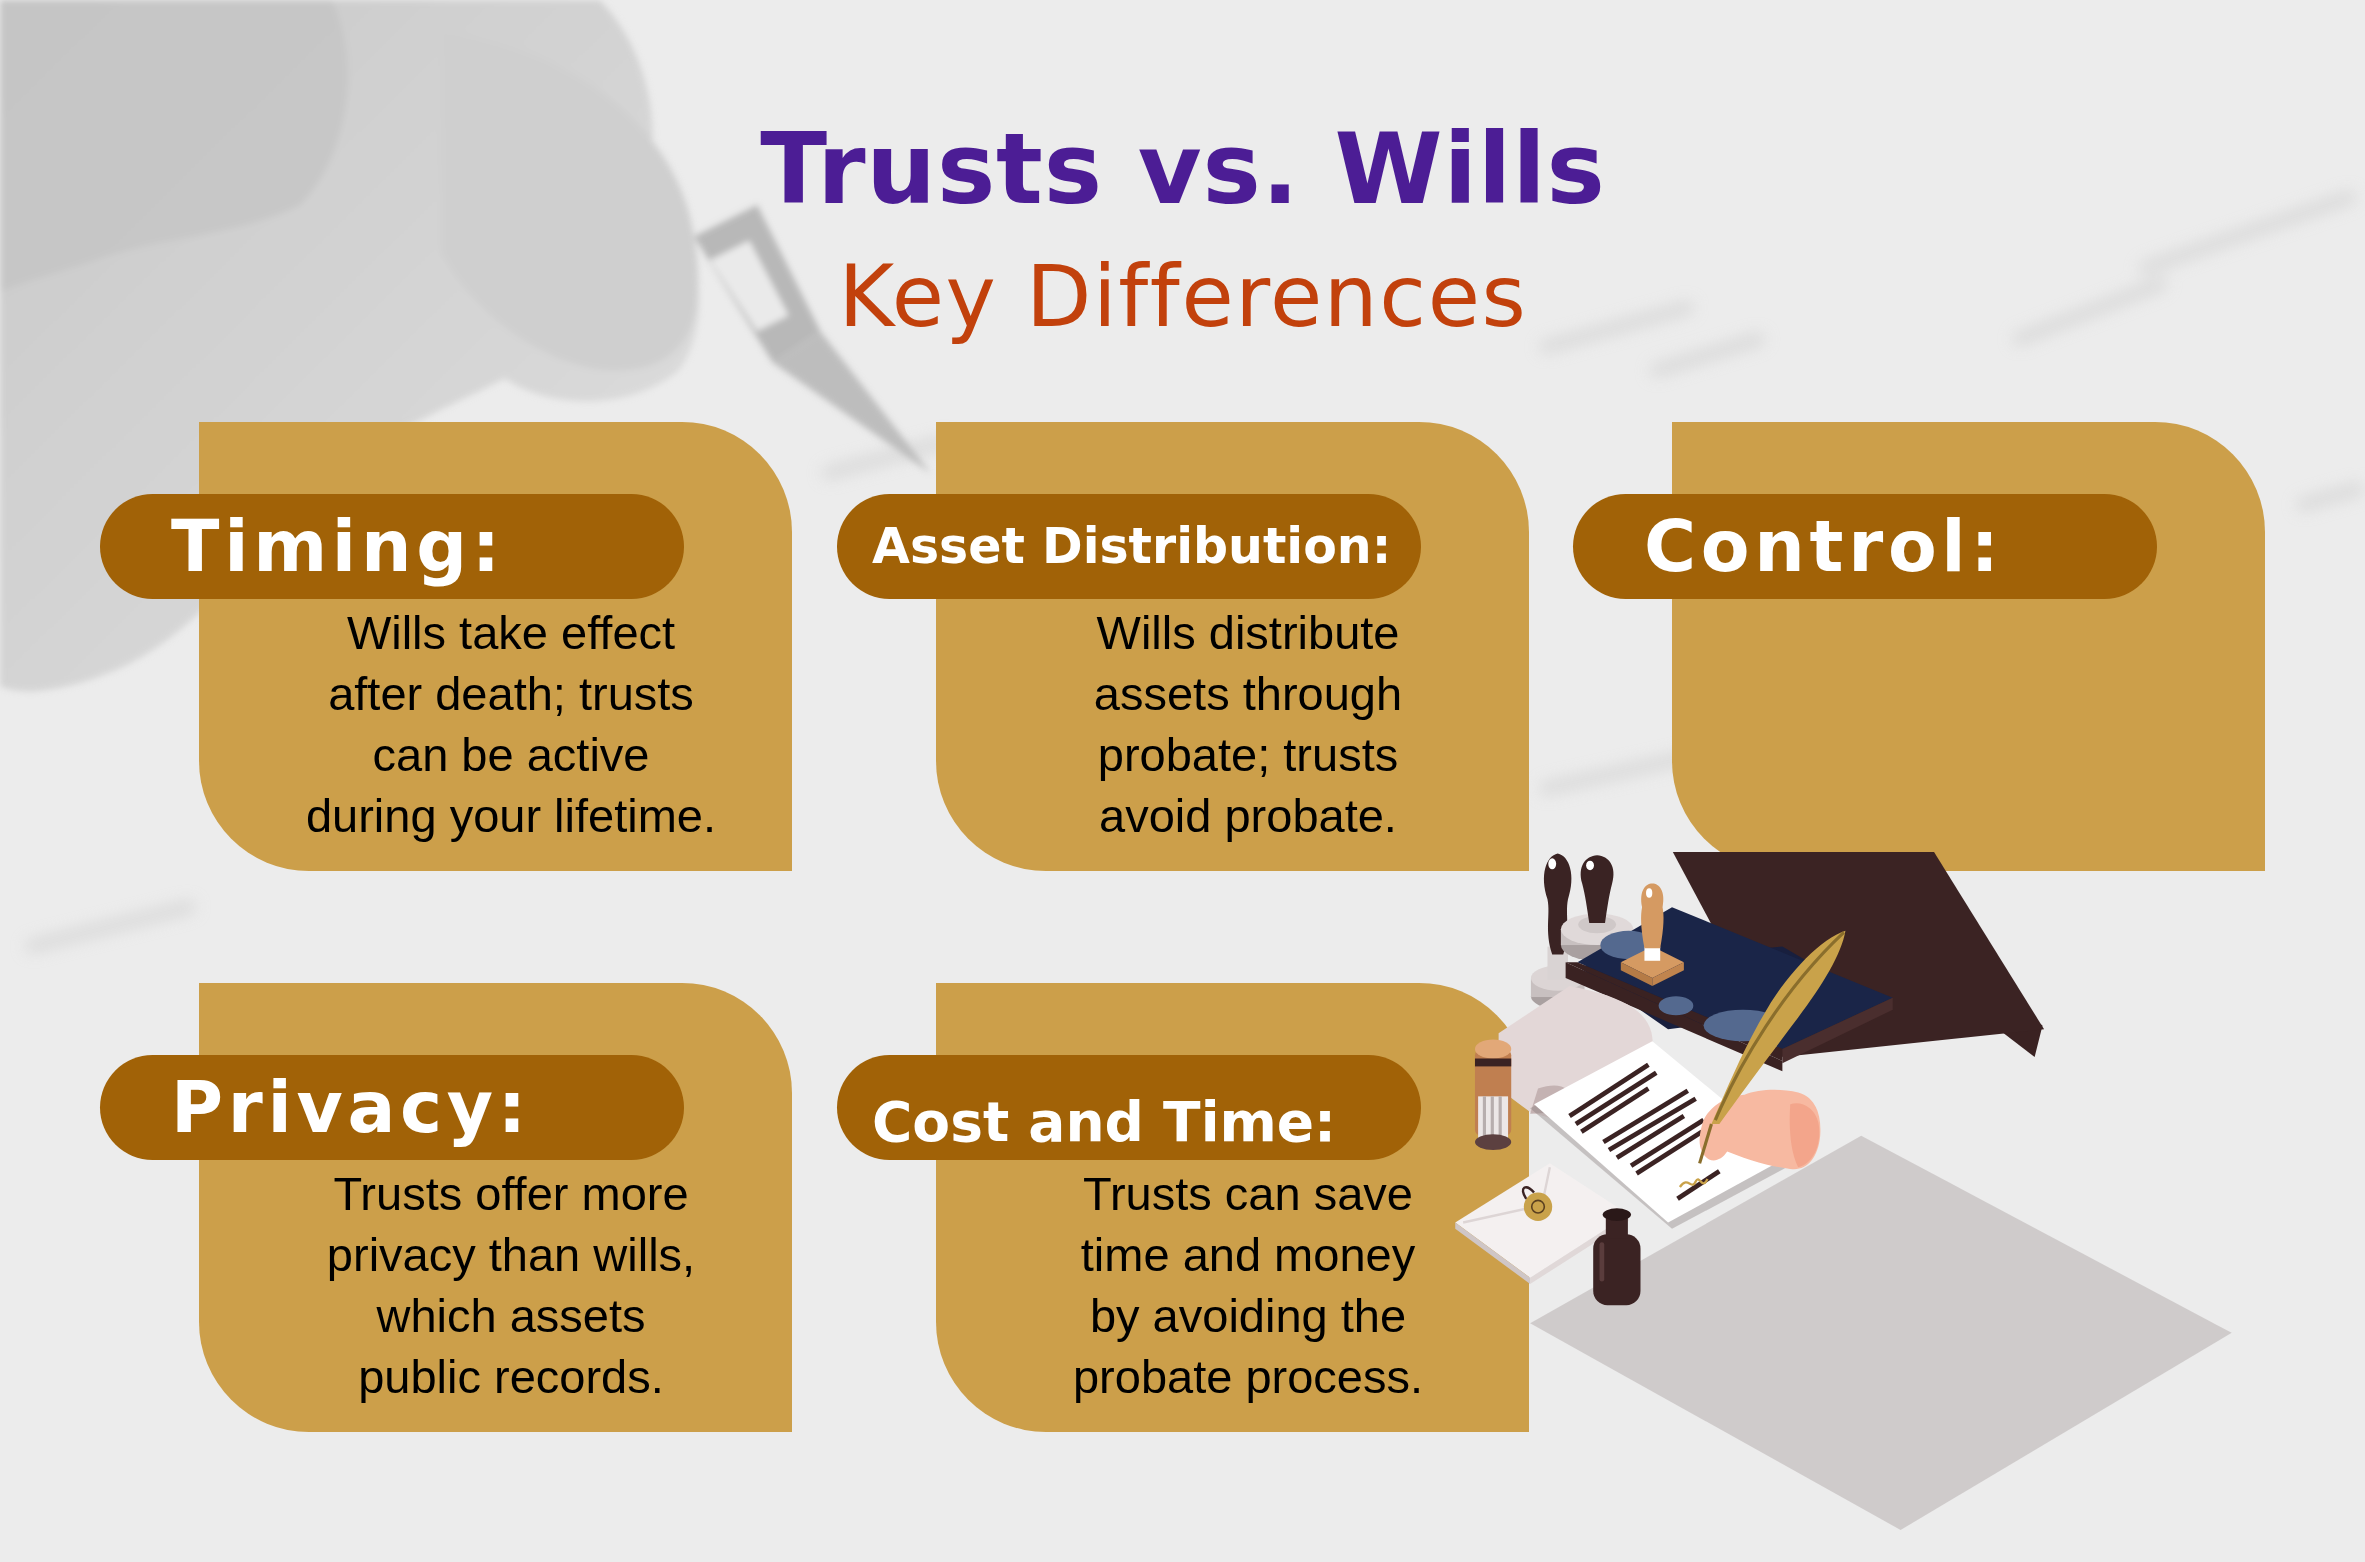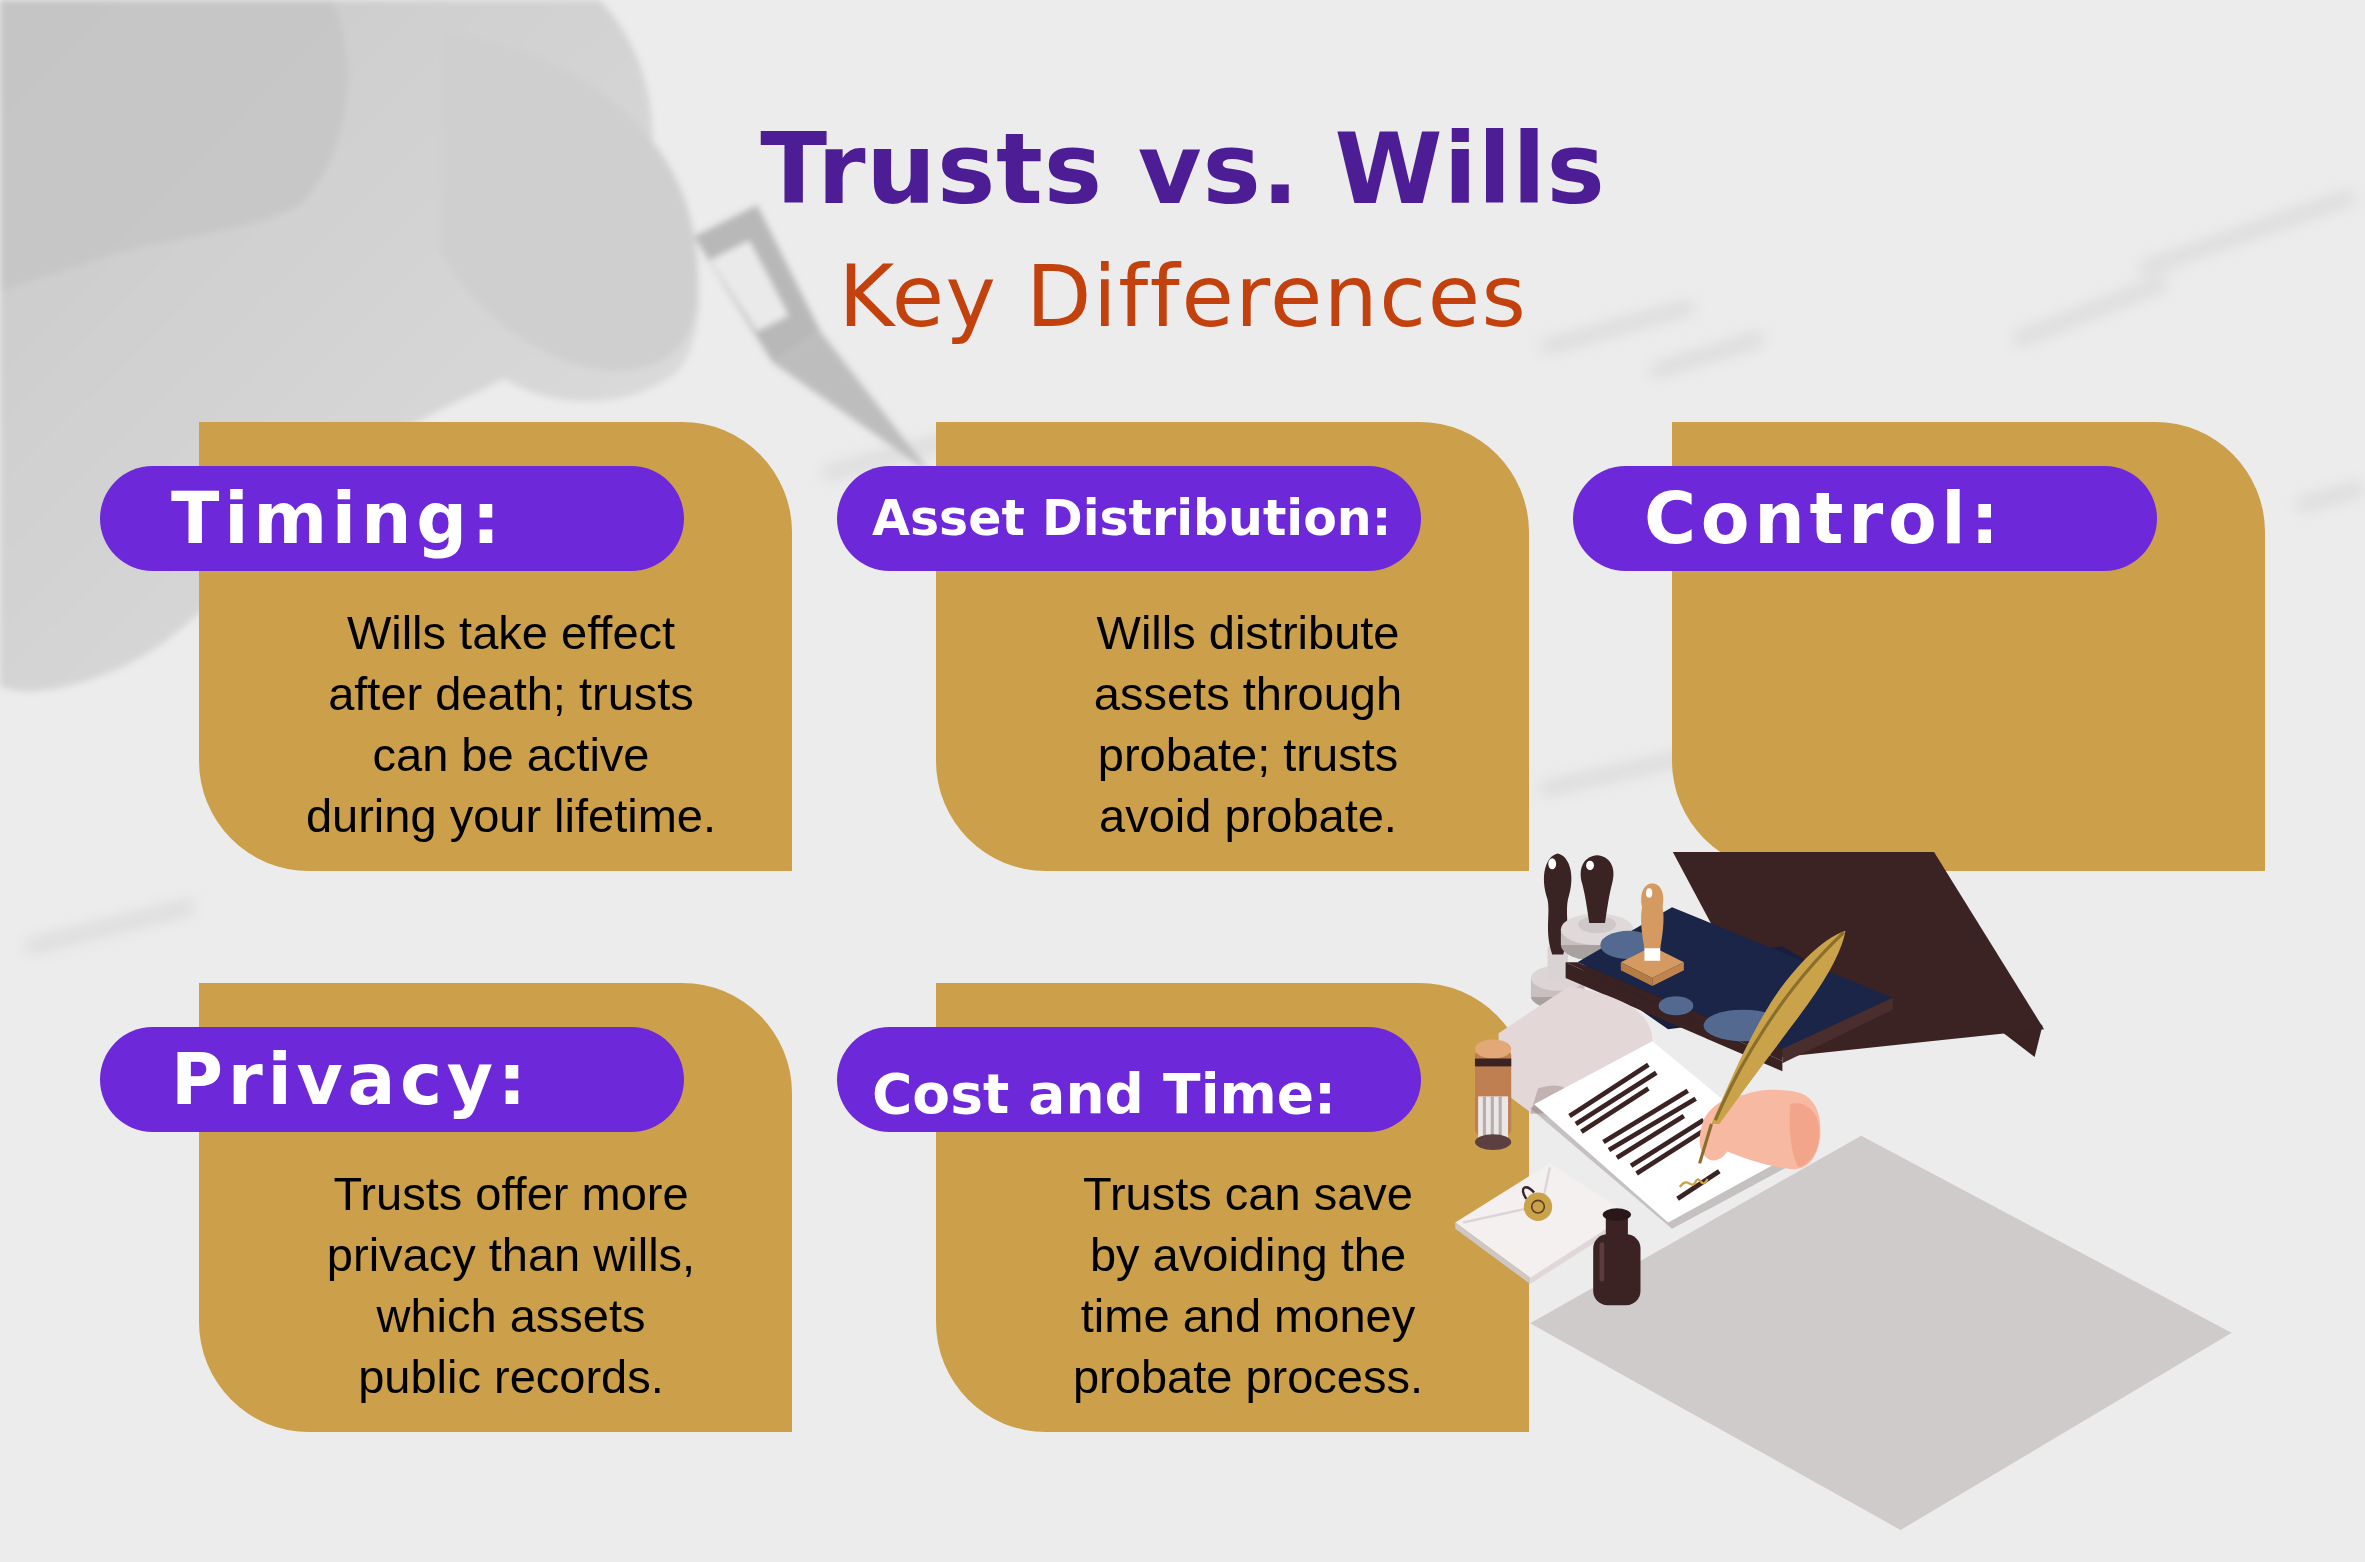--- a/index.html
+++ b/index.html
@@ -18,22 +18,22 @@
   .subtitle {
     font-family: "DejaVu Sans", "Liberation Sans", sans-serif;
     font-weight: normal; color: #c2410c; font-size: 85px; line-height: 118px;
     margin: 9.5px 0 0 0; letter-spacing: 1.6px;
   }
   .card {
     position: absolute; width: 593px; height: 449px; background: #cc9f4a;
     border-radius: 0 110px 0 110px;
   }
   .pill {
-    position: absolute; left: -99px; top: 44px; width: 584px; height: 105px;
-    background: #6d28d9; border-radius: 53px;
+    position: absolute; left: -99px; top: 72px; width: 584px; height: 105px;
+    background: #a16207; border-radius: 53px;
     display: flex; align-items: center; box-sizing: border-box;
   }
   .pill-label {
     color: #ffffff; font-weight: bold; white-space: nowrap;
     font-family: "DejaVu Sans", "Liberation Sans", sans-serif;
   }
   .pill-label.large { font-size: 71px; letter-spacing: 4.7px; padding-left: 71px; }
   .pill-label.small { font-size: 49px; letter-spacing: 0px; padding-left: 35px; }
   .card-body {
     position: absolute; left: 47px; right: 16px; top: 180px;
@@ -130,22 +130,22 @@
     <span class="line">public records.</span>
   </div>
 </div>
 
 <div class="card" style="left:936px; top:983px;">
   <div class="pill">
     <span class="pill-label small" style="font-size:55px;margin-top:28px;">Cost and Time:</span>
   </div>
   <div class="card-body">
     <span class="line">Trusts can save</span>
+    <span class="line">time and money</span>
     <span class="line">by avoiding the</span>
-    <span class="line">time and money</span>
     <span class="line">probate process.</span>
   </div>
 </div>
 
 <svg class="illustration" viewBox="0 0 1160 902" width="915" height="711">
 
   <g opacity="0.35" fill="#9a9090">
     <polygon points="100,598 520,360 990,610 570,860"></polygon>
   </g>
 

